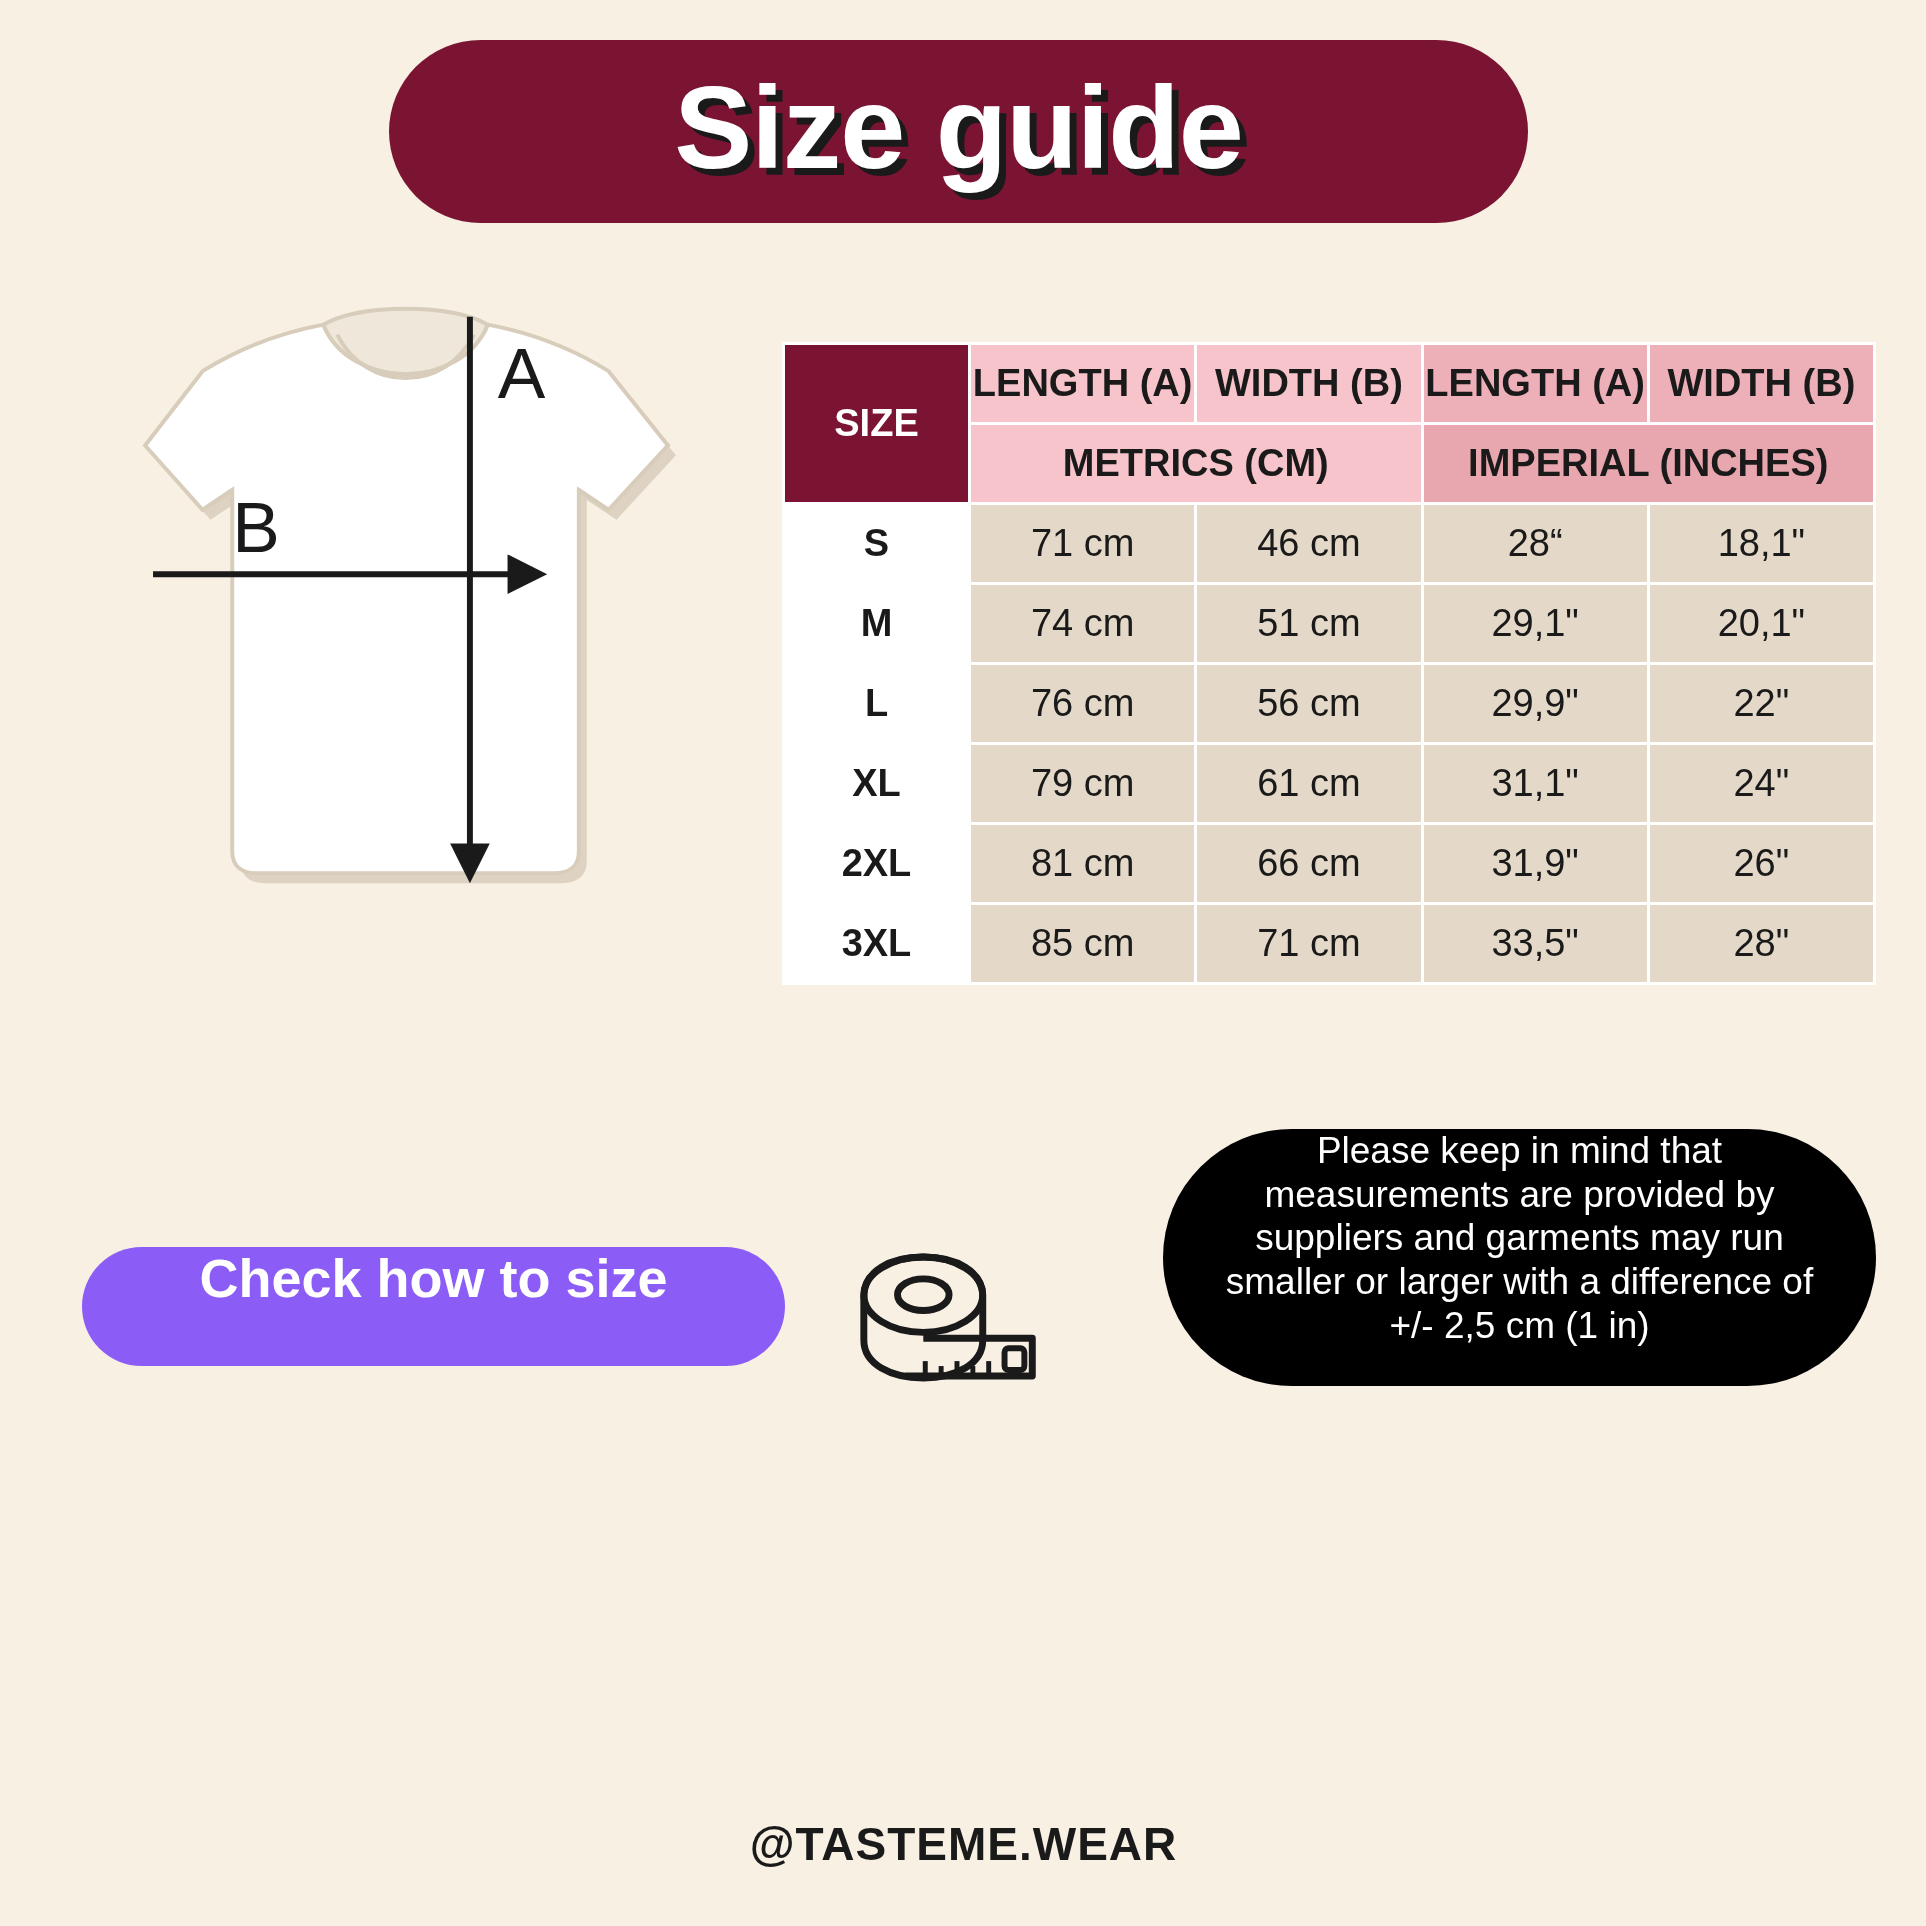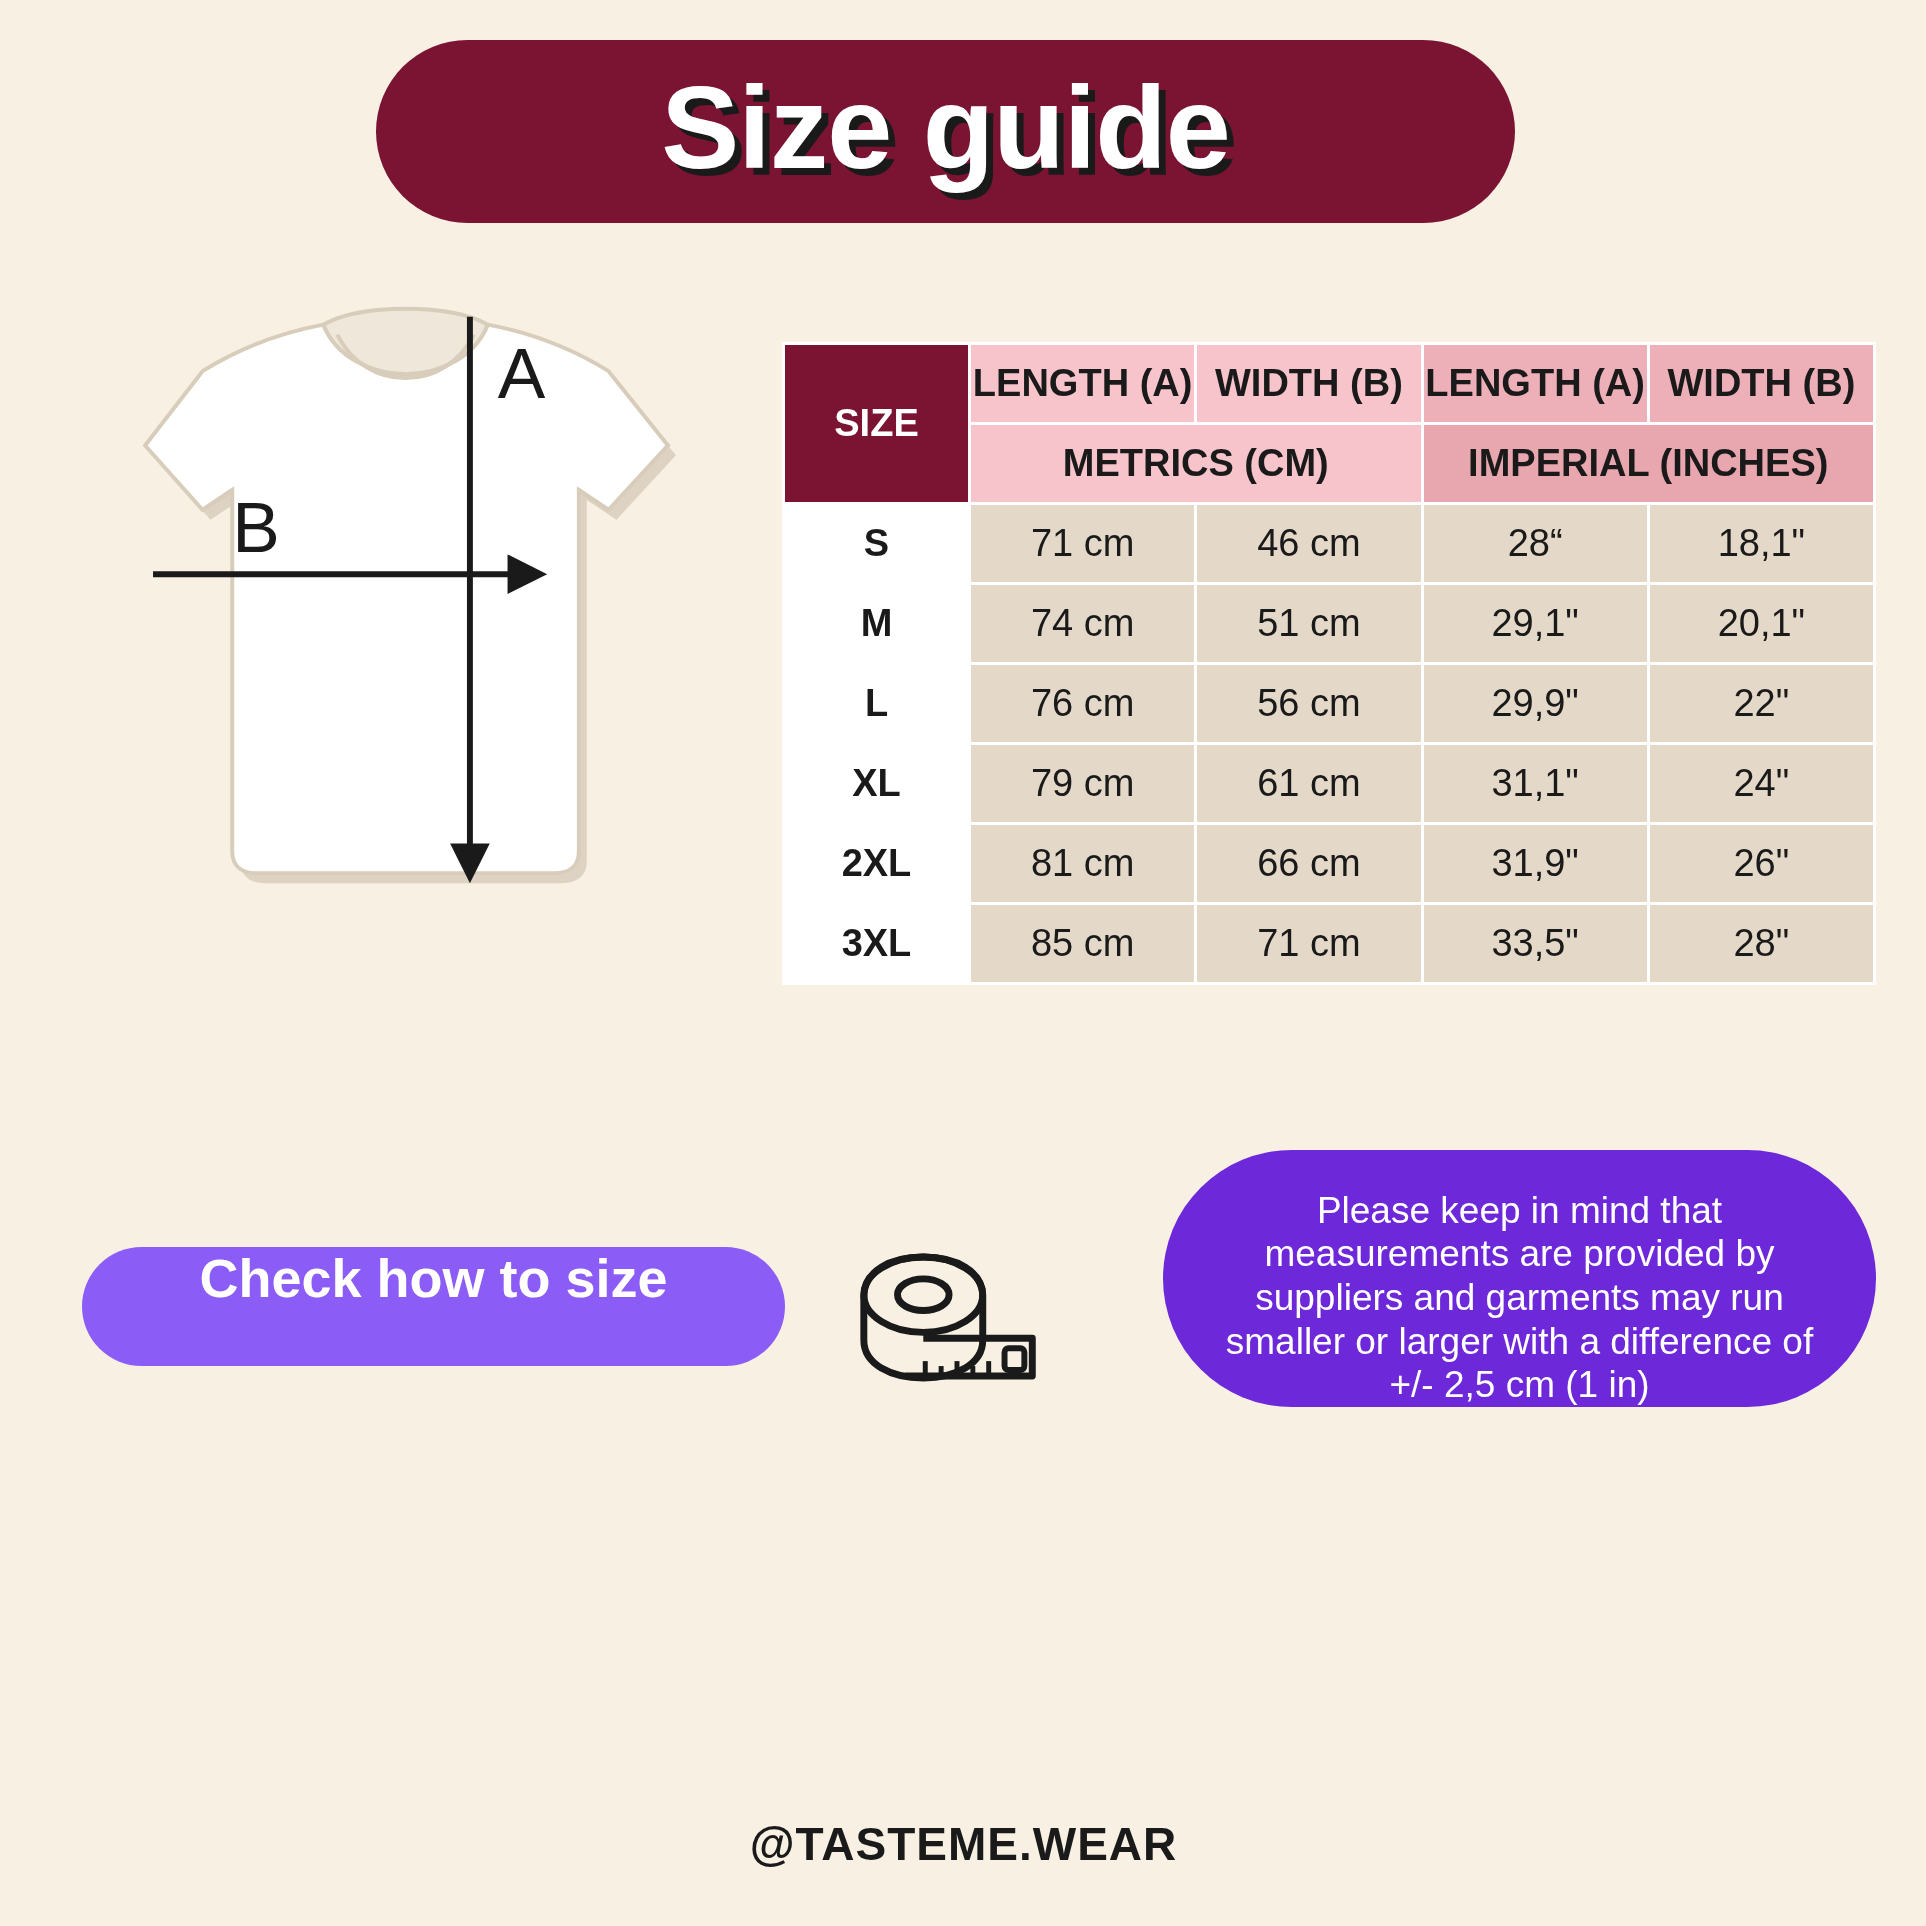--- a/index.html
+++ b/index.html
@@ -12,21 +12,21 @@
     background: #f7f0e3;
     font-family: "Liberation Sans", sans-serif;
     color: #1a1a1a;
     overflow: hidden;
     position: relative;
   }
 
   
   .title-pill {
     position: absolute;
-    left: 376px;
+    left: 389px;
     top: 40px;
     width: 1139px;
     height: 183px;
     background: #7a1432;
     border-radius: 94px;
     display: flex;
     align-items: center;
     justify-content: center;
     box-sizing: border-box;
   }
@@ -146,28 +146,27 @@
     height: 139px;
   }
 
   
   .note-pill {
     position: absolute;
     left: 1163px;
     top: 1129px;
     width: 713px;
     height: 257px;
-    background: #6d28d9;
+    background: #000000;
     border-radius: 129px;
     display: flex;
-    align-items: flex-end;
+    align-items: flex-start;
     justify-content: center;
     box-sizing: border-box;
     padding: 0 38px;
-    margin-top: 21px;
   }
   .note-pill span {
     color: #ffffff;
     font-size: 37px;
     line-height: 1.18;
     text-align: center;
     display: block;
   }
 
   

